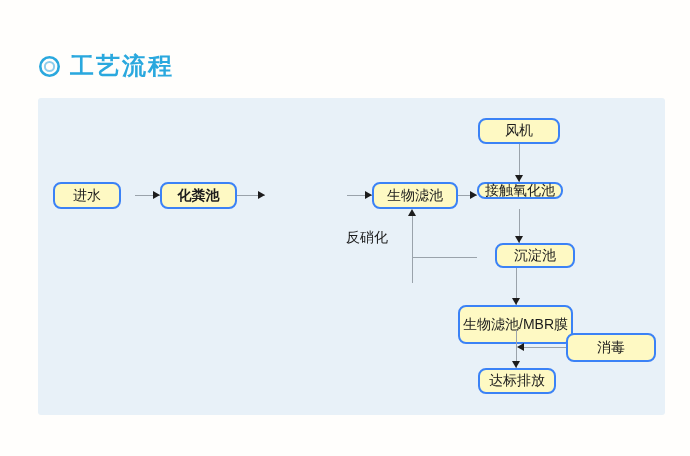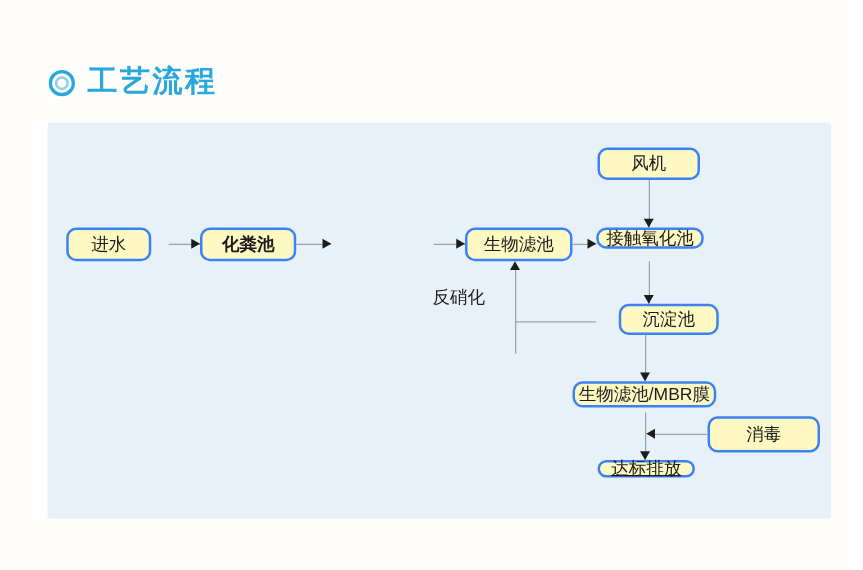--- a/index.html
+++ b/index.html
@@ -43,23 +43,23 @@
 <div class="panel">
 
   <div class="node" style="left:15px;top:84px;width:68px;height:27px;">进水</div>
   <div class="node" style="left:122px;top:84px;width:77px;height:27px;font-weight:bold;">化粪池</div>
   <div class="node" style="left:334px;top:84px;width:86px;height:27px;">生物滤池</div>
   <div class="node" style="left:439px;top:84px;width:86px;height:17px;">接触氧化池</div>
 
   <div class="node" style="left:440px;top:20px;width:82px;height:26px;">风机</div>
 
   <div class="node" style="left:439px;top:145px;width:80px;height:25px;margin-left:18px;">沉淀池</div>
-  <div class="node" style="left:420px;top:207px;width:115px;height:21px;">生物滤池/MBR膜</div>
+  <div class="node" style="left:420px;top:207px;width:115px;height:39px;">生物滤池/MBR膜</div>
   <div class="node" style="left:528px;top:235px;width:90px;height:29px;">消毒</div>
-  <div class="node" style="left:440px;top:270px;width:78px;height:14px;text-decoration:underline;">达标排放</div>
+  <div class="node" style="left:440px;top:270px;width:78px;height:26px;">达标排放</div>
 
   <div class="cline hline" style="left:97px;top:97px;width:25px;"></div>
   <div class="ah ah-right" style="left:115px;top:93px;"></div>
   <div class="cline hline" style="left:199px;top:97px;width:28px;"></div>
   <div class="ah ah-right" style="left:220px;top:93px;"></div>
   <div class="cline hline" style="left:309px;top:97px;width:25px;"></div>
   <div class="ah ah-right" style="left:327px;top:93px;"></div>
   <div class="cline hline" style="left:420px;top:97px;width:19px;"></div>
   <div class="ah ah-right" style="left:432px;top:93px;"></div>
 

